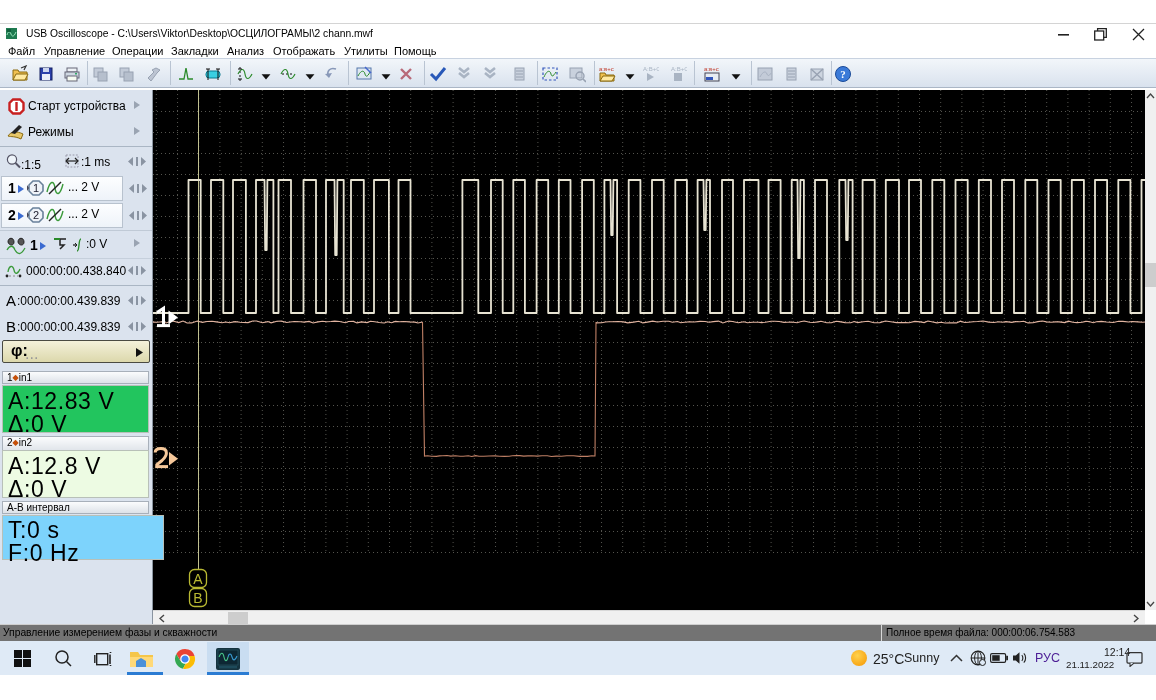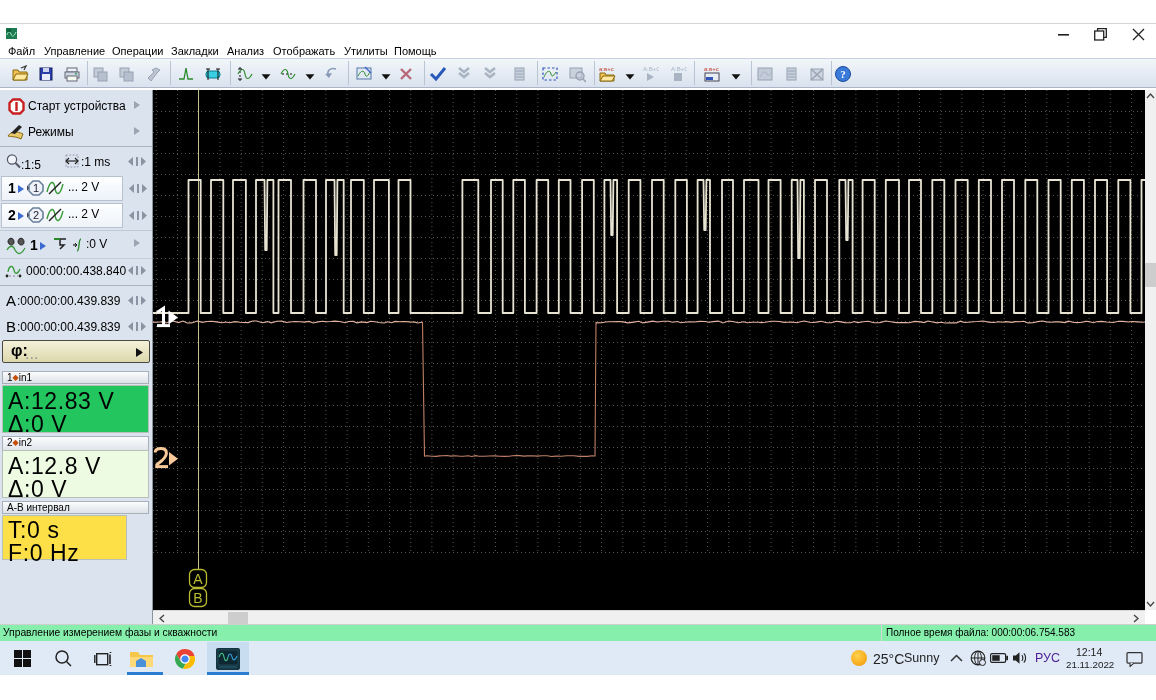--- a/index.html
+++ b/index.html
@@ -5,20 +5,21 @@
 .prow { position:absolute; left:0; width:152px; height:24px; font-size:12px; }
 .prow span { white-space:nowrap; }
 .chbox { position:absolute; left:1px; width:122px; height:25px; background:linear-gradient(#fdfeff,#eef3f9); border:1px solid #b8c2ce; font-size:12px; }
 </style></head><body>
 <div style="position:absolute;left:0;top:23px;width:1156px;height:22px;background:#fff;border-top:1px solid #d4d4d4">
 <svg style="position:absolute;left:6px;top:4px" width="11" height="11" viewBox="0 0 11 11">
       <rect width="11" height="11" fill="#1e7a50"></rect>
       <path d="M1 7 C2 3,4 3,5 6 C6 9,8 9,10 4" fill="none" stroke="#9fe8c0" stroke-width="1"></path>
       <rect x="1" y="1" width="4" height="3" fill="#10603c"></rect>
     </svg>
+<span style="position:absolute;left:26px;top:4px;font-size:10.3px">USB Oscilloscope - C:\Users\Viktor\Desktop\ОСЦИЛОГРАМЫ\2 chann.mwf</span>
 <svg style="position:absolute;left:1058px;top:10px" width="11" height="2" viewBox="0 0 11 2">
       <rect width="11" height="1.6" fill="#222"></rect>
     </svg>
 <svg style="position:absolute;left:1094px;top:4px" width="13" height="13" viewBox="0 0 13 13">
       <rect x="0.7" y="3" width="9" height="9" fill="none" stroke="#222" stroke-width="1.3"></rect>
       <path d="M3.6 3 L3.6 0.7 L12.3 0.7 L12.3 9.4 L9.7 9.4" fill="none" stroke="#222" stroke-width="1.3"></path>
     </svg>
 <svg style="position:absolute;left:1132px;top:4px" width="13" height="13" viewBox="0 0 13 13">
       <path d="M1 1 L12 12 M12 1 L1 12" stroke="#222" stroke-width="1.3"></path>
     </svg>
@@ -364,21 +365,21 @@
 <div style="position:absolute;left:2px;top:436px;width:147px;height:17px;background:linear-gradient(#fbfcfd,#dde2e8);border:1px solid #a8b0ba;font-size:10px">
 <span style="position:absolute;left:4px;top:0px">2<span style="color:#c5500a;font-size:8px;vertical-align:1px">◆</span>in2</span>
   </div>
 <div style="position:absolute;left:2px;top:450px;width:147px;height:48px;background:#edfbe3;border:1px solid #b8c0b8">
     <span style="position:absolute;left:5px;top:2px;font-size:23px;letter-spacing:0.6px">A:12.8 V</span>
     <span style="position:absolute;left:5px;top:25px;font-size:23px;letter-spacing:0.6px">Δ:0 V</span>
   </div>
 <div style="position:absolute;left:2px;top:501px;width:147px;height:13px;background:linear-gradient(#fbfcfd,#dde2e8);border:1px solid #a8b0ba;font-size:10px">
 <span style="position:absolute;left:4px;top:0px">A-B интервал</span>
   </div>
-<div style="position:absolute;left:2px;top:515px;width:125px;height:45px;background:#fde047;border:1px solid #b8c0b8">
+<div style="position:absolute;left:2px;top:515px;width:162px;height:45px;background:#7dd3fc;border:1px solid #b8c0b8">
     <span style="position:absolute;left:5px;top:1px;font-size:23px;letter-spacing:0.6px">T:0 s</span>
     <span style="position:absolute;left:5px;top:24px;font-size:23px;letter-spacing:0.6px">F:0 Hz</span>
   </div>
 
 <div style="position:absolute;left:153px;top:610px;width:992px;height:14px;background:#f0f0f0;border-top:1px solid #d8d8d8">
 <svg style="position:absolute;left:6px;top:3px" width="6" height="9" viewBox="0 0 6 9">
       <path d="M5 1 L1 4.5 L5 8" fill="none" stroke="#444" stroke-width="1.4"></path>
     </svg>
 <svg style="position:absolute;left:980px;top:3px" width="6" height="9" viewBox="0 0 6 9">
       <path d="M1 1 L5 4.5 L1 8" fill="none" stroke="#444" stroke-width="1.4"></path>
@@ -387,21 +388,21 @@
 </div>
 <div style="position:absolute;left:1145px;top:90px;width:11px;height:520px;background:#f0f0f0">
 <svg style="position:absolute;left:1px;top:3px" width="9" height="6" viewBox="0 0 9 6">
       <path d="M1 5 L4.5 1 L8 5" fill="none" stroke="#444" stroke-width="1.3"></path>
     </svg>
 <svg style="position:absolute;left:1px;top:511px" width="9" height="6" viewBox="0 0 9 6">
       <path d="M1 1 L4.5 5 L8 1" fill="none" stroke="#444" stroke-width="1.3"></path>
     </svg>
 <div style="position:absolute;left:0px;top:173px;width:11px;height:24px;background:#cdcdcd"></div>
 </div>
-<div style="position:absolute;left:0;top:624px;width:1156px;height:17px;background:#86efac;border-top:1px solid #cfcfcf;font-size:10.3px">
+<div style="position:absolute;left:0;top:624px;width:1156px;height:17px;background:#737373;border-top:1px solid #cfcfcf;font-size:10.3px">
 <span style="position:absolute;left:3px;top:2px">Управление измерением фазы и скважности</span>
 <div style="position:absolute;left:881px;top:0;width:1px;height:17px;background:#d8d8d8"></div>
 <span style="position:absolute;left:886px;top:2px;font-size:10px">Полное время файла: 000:00:06.754.583</span>
 </div>
 
 <div style="position:absolute;left:0;top:641px;width:1156px;height:34px;background:#dfeaf6"></div>
 <svg style="position:absolute;left:14px;top:650px" width="17" height="17" viewBox="0 0 17 17">
     <rect x="0" y="0" width="8" height="8" fill="#111"></rect>
     <rect x="9" y="0" width="8" height="8" fill="#111"></rect>
     <rect x="0" y="9" width="8" height="8" fill="#111"></rect>
@@ -453,17 +454,17 @@
 <svg style="position:absolute;left:990px;top:653px" width="18" height="10" viewBox="0 0 18 10">
     <rect x="0.6" y="0.6" width="15" height="8.8" rx="1.4" fill="none" stroke="#222" stroke-width="1.2"></rect>
     <rect x="16.2" y="2.8" width="1.8" height="4.4" fill="#222"></rect>
     <rect x="2.2" y="2.2" width="7.5" height="5.6" fill="#222"></rect>
   </svg>
 <svg style="position:absolute;left:1012px;top:651px" width="16" height="14" viewBox="0 0 16 14">
     <path d="M1 4.5 L3.8 4.5 L7.5 1.2 L7.5 12.8 L3.8 9.5 L1 9.5 Z" fill="#222"></path>
     <path d="M9.8 4.2 C11.2 5.5,11.2 8.5,9.8 9.8 M11.8 2.4 C14.2 4.3,14.2 9.7,11.8 11.6" fill="none" stroke="#222" stroke-width="1.15"></path>
   </svg>
 <span style="position:absolute;left:1035px;top:651px;font-size:12.5px;color:#4c1d95">РУС</span>
-<span style="position:absolute;left:1076px;top:646px;font-size:10.5px;color:#222">12:14</span>
+<span style="position:absolute;left:1104px;top:646px;font-size:10.5px;color:#222">12:14</span>
 <span style="position:absolute;left:1066px;top:659px;font-size:9.8px;color:#222">21.11.2022</span>
 <svg style="position:absolute;left:1126px;top:651px" width="17" height="16" viewBox="0 0 17 16">
     <rect x="1" y="1.6" width="15" height="10.5" rx="1" fill="none" stroke="#333" stroke-width="1.25"></rect>
     <path d="M4 12.1 L4 15.5 L8 12.1" fill="#dfeaf6" stroke="#333" stroke-width="1.1"></path>
   </svg>
 </body></html>

